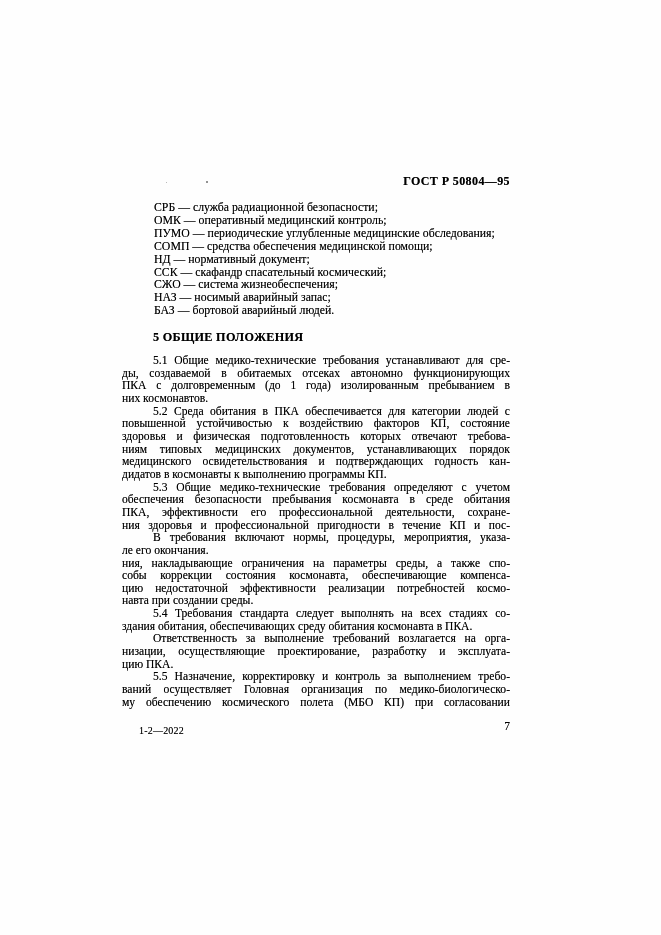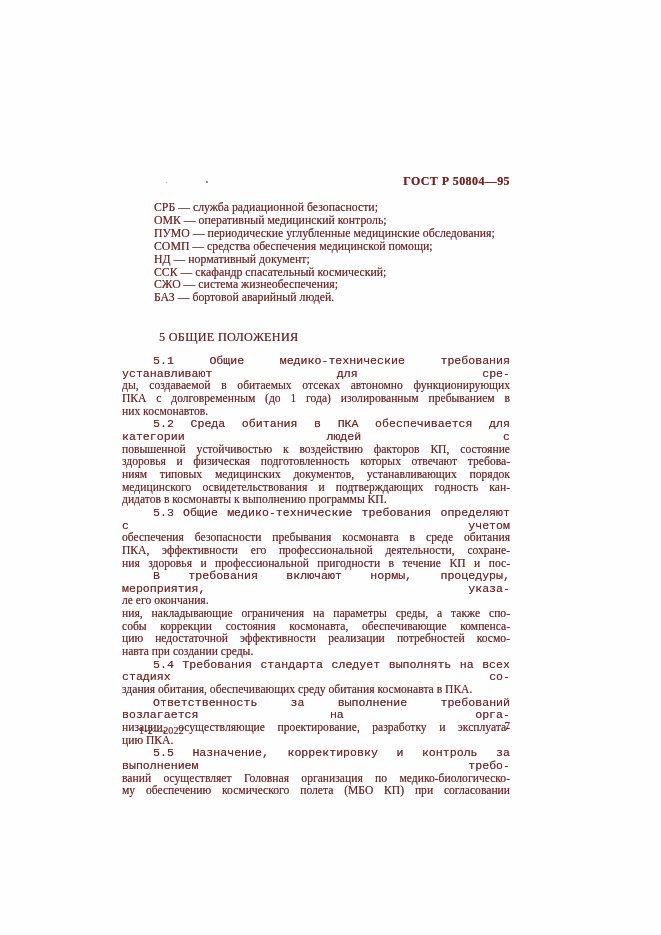--- a/index.html
+++ b/index.html
@@ -6,21 +6,21 @@
     margin: 0;
     padding: 0;
     background: #ffffff;
   }
   .page {
     position: relative;
     width: 661px;
     height: 935px;
     background: #fefefe;
     font-family: "Liberation Serif", serif;
-    color: #7f1d1d;
+    color: #000000;
     overflow: hidden;
   }
   .doc-header {
     position: absolute;
     top: 174px;
     left: 122px;
     width: 388px;
     text-align: right;
     font-weight: bold;
     font-size: 12px;
@@ -39,43 +39,41 @@
     font-family: Liberation Serif, serif;
   }
   .abbr-line {
     padding-left: 32px;
     white-space: nowrap;
   }
   .section-heading {
     position: absolute;
     top: 330px;
     left: 153px;
-    font-weight: normal;
+    font-weight: bold;
     font-size: 12.2px;
     letter-spacing: 0.3px;
     white-space: nowrap;
     text-shadow: 0 0 0.4px rgba(0,0,0,0.55);
-    margin-left: 6px;
   }
   .bodytext {
     position: absolute;
     top: 355px;
     left: 122px;
     width: 388px;
     font-size: 11.6px;
     line-height: 12.65px;
     text-shadow: 0 0 0.4px rgba(0,0,0,0.5);
   }
   .line {
     text-align: justify;
     text-align-last: justify;
   }
   .line.ind {
     text-indent: 31px;
-    font-family: Liberation Mono, monospace;
   }
   .line.last {
     text-align-last: left;
   }
   .print-signature {
     position: absolute;
     top: 725px;
     left: 139px;
     font-size: 10px;
     letter-spacing: 0.2px;
@@ -111,20 +109,21 @@
   <div class="doc-header">ГОСТ Р 50804—95</div>
 
   <div class="abbr" id="abbr">
       <div class="abbr-line">СРБ — служба радиационной безопасности;</div>
       <div class="abbr-line">ОМК — оперативный медицинский контроль;</div>
       <div class="abbr-line">ПУМО — периодические углубленные медицинские обследования;</div>
       <div class="abbr-line">СОМП — средства обеспечения медицинской помощи;</div>
       <div class="abbr-line">НД — нормативный документ;</div>
       <div class="abbr-line">ССК — скафандр спасательный космический;</div>
       <div class="abbr-line">СЖО — система жизнеобеспечения;</div>
+      <div class="abbr-line">НАЗ — носимый аварийный запас;</div>
       <div class="abbr-line">БАЗ — бортовой аварийный людей.</div>
     </div>
 
   <div class="section-heading">5 ОБЩИЕ ПОЛОЖЕНИЯ</div>
 
   <div class="bodytext" id="paras">
       <div class="line ind">5.1 Общие медико-технические требования устанавливают для сре-</div>
       <div class="line">ды, создаваемой в обитаемых отсеках автономно функционирующих</div>
       <div class="line">ПКА с долговременным (до 1 года) изолированным пребыванием в</div>
       <div class="line last">них космонавтов.</div>

